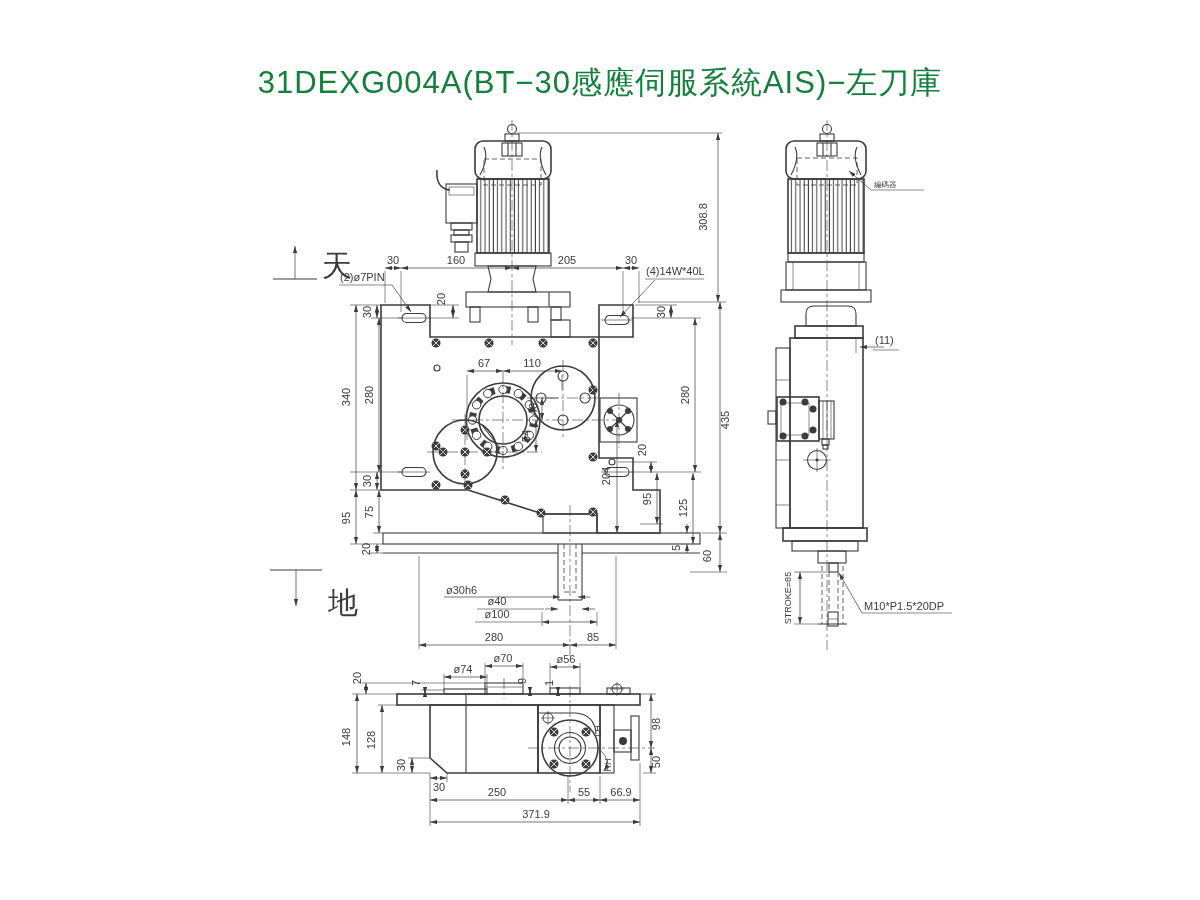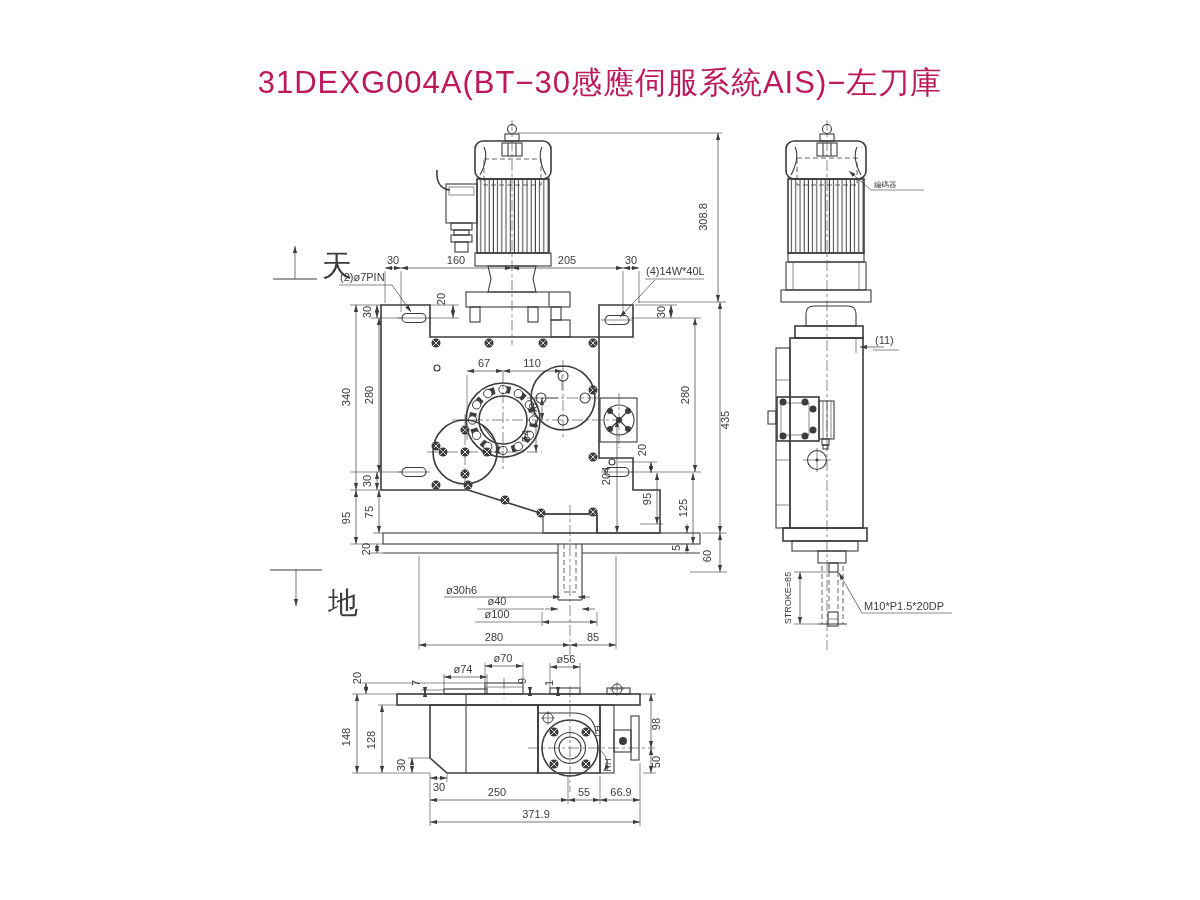--- a/index.html
+++ b/index.html
@@ -1,19 +1,19 @@
 <!DOCTYPE html>
 <html><head>
 <meta charset="utf-8">
 <style>
   html,body{margin:0;padding:0;background:#fff}
   .canvas{position:relative;width:1200px;height:900px;background:#ffffff;overflow:hidden;
           font-family:"Liberation Sans",sans-serif;color:#3c3c3c}
   .title{position:absolute;top:62px;left:0;width:100%;text-align:center;font-size:31px;
-         letter-spacing:1px;color:#be185d;white-space:nowrap}
+         letter-spacing:1px;color:#15803d;white-space:nowrap}
   svg{position:absolute;left:0;top:0}
   .s{fill:none;stroke:#3c3c3c;stroke-width:1.1}
   .s2{fill:none;stroke:#3c3c3c;stroke-width:1.6}
   .thin{fill:none;stroke:#3c3c3c;stroke-width:0.6}
   .dl{fill:none;stroke:#3c3c3c;stroke-width:0.7}
   .cl{fill:none;stroke:#3c3c3c;stroke-width:0.6;stroke-dasharray:11 3 3 3}
   .dsh{fill:none;stroke:#3c3c3c;stroke-width:0.8;stroke-dasharray:5 3}
   .fil{fill:#3c3c3c;stroke:none}
   text{font-family:"Liberation Sans",sans-serif;font-size:11px;fill:#3c3c3c}
   .mid{text-anchor:middle}

